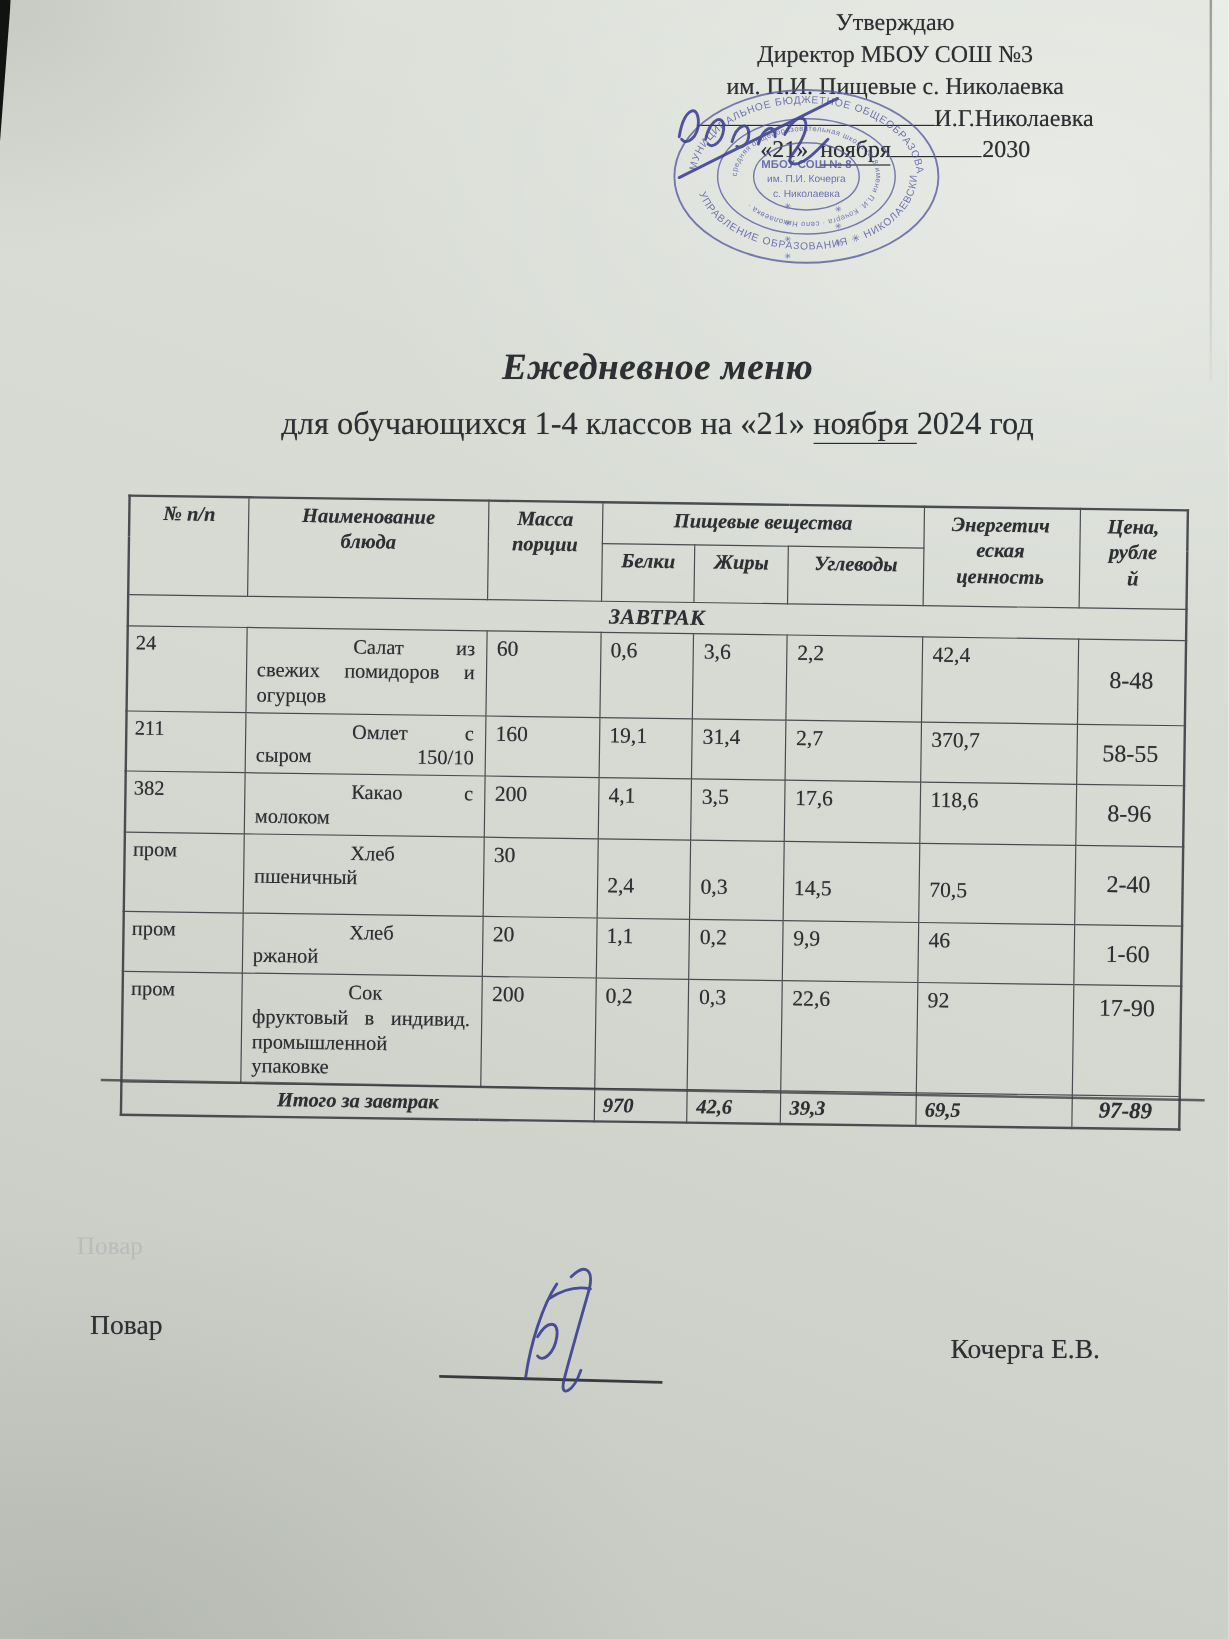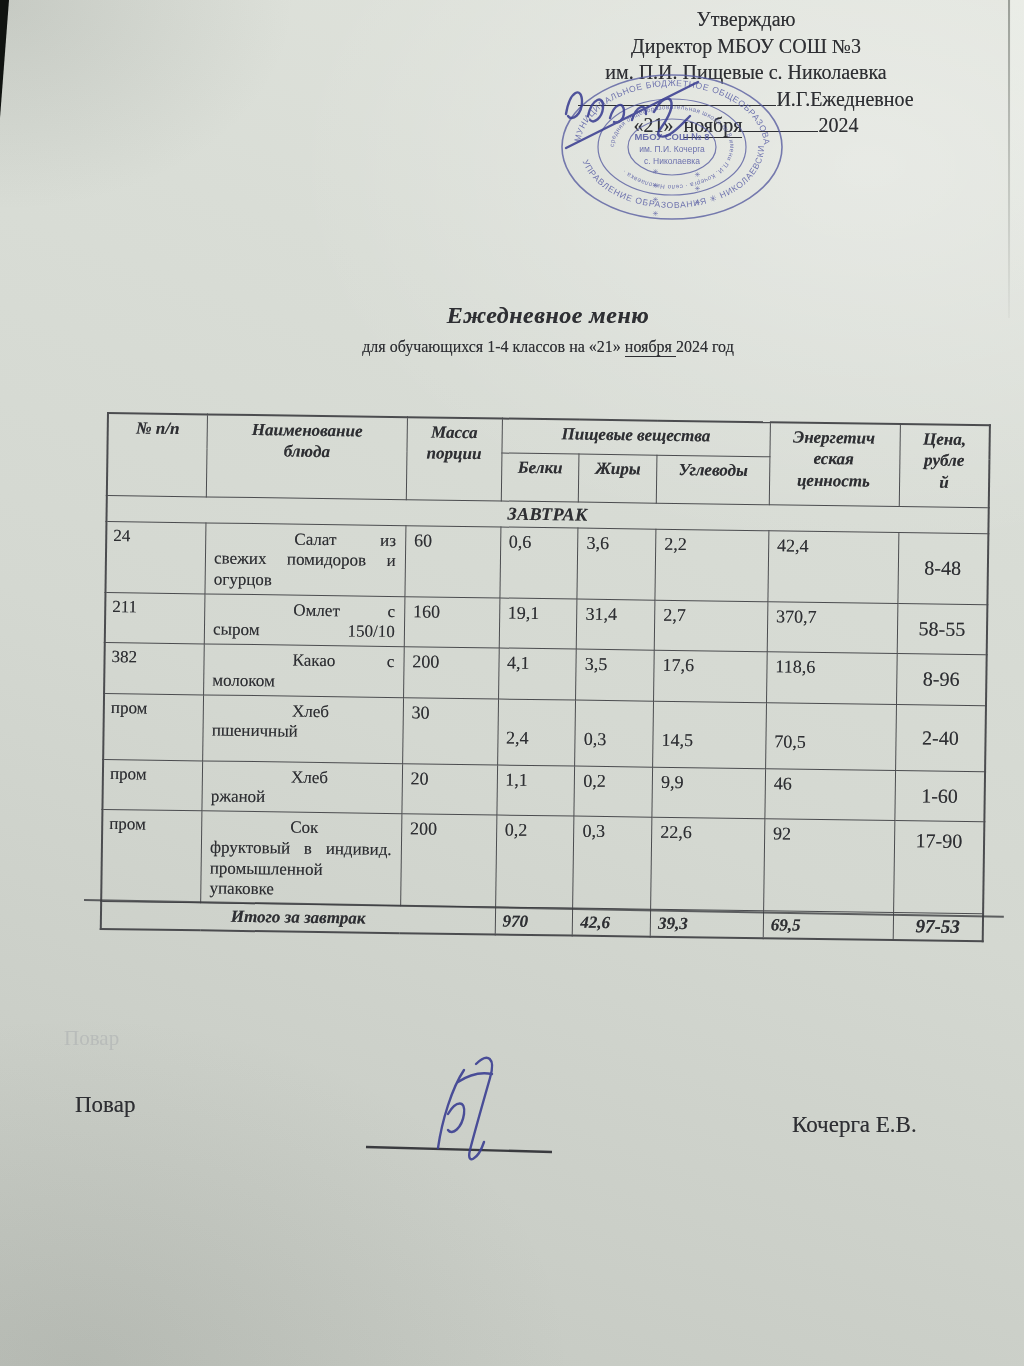--- a/index.html
+++ b/index.html
@@ -29,22 +29,22 @@
     vertical-align:baseline;}
   .u-month{border-bottom:1.8px solid #2e2f33;padding-bottom:1px;}
 
   
   .stamp{position:absolute;left:552px;top:70px;opacity:0.78;}
   .sig-top{position:absolute;left:548px;top:72px;}
   .sig-bottom{position:absolute;left:358px;top:1048px;}
 
   
   .headline{position:absolute;left:86px;width:924px;text-align:center;}
-  .title{top:302px;font-size:24px;font-weight:bold;font-style:italic;letter-spacing:0.5px;position:absolute;width:100%;}
-  .subtitle{top:338px;font-size:16px;position:absolute;width:100%;}
+  .title{top:288px;font-size:31px;font-weight:bold;font-style:italic;letter-spacing:0.5px;position:absolute;width:100%;}
+  .subtitle{top:338px;font-size:27px;position:absolute;width:100%;}
 
   
   table.menu{position:absolute;left:107px;top:412px;width:884px;border-collapse:collapse;
     transform:rotate(0.8deg);transform-origin:top left;color:#2e2f33;}
   table.menu{border:2.2px solid #4b4c4f;}
   .menu th,.menu td{border:1.6px solid #4b4c4f;vertical-align:top;}
   .menu th{font-weight:bold;font-style:italic;font-size:17px;text-align:center;
     white-space:pre-line;padding:3px 2px 2px 2px;line-height:1.25;}
   .menu th.th-energy{padding:3px 14px 2px 12px;}
   .menu td.section{height:25px;text-align:center;font-weight:bold;font-style:italic;
@@ -73,22 +73,22 @@
 </style>
 </head>
 <body>
 
 <div class="page">
 
   <div class="approval txt">
     <div>Утверждаю</div>
     <div>Директор МБОУ СОШ №3</div>
     <div>им. П.И. Пищевые с. Николаевка</div>
-    <div><span class="uline" style="width:198px;"></span><span>И.Г.Ежедневное</span></div>
-    <div><span>«21»</span>&nbsp;&nbsp;<span class="u-month">ноября</span><span class="uline" style="width:76px;"></span><span>2024</span></div>
+    <div><span class="uline" style="width:198px;"></span><span>И.Г.Николаевка</span></div>
+    <div><span>«21»</span>&nbsp;&nbsp;<span class="u-month">ноября</span><span class="uline" style="width:76px;"></span><span>2030</span></div>
   </div>
 
   <svg class="stamp" width="240" height="160" viewBox="0 0 240 160">
     <g fill="none" stroke="#565b9f" stroke-width="1.6">
       <ellipse cx="120" cy="77" rx="110" ry="72"></ellipse>
       <ellipse cx="120" cy="77" rx="74" ry="48" stroke-width="1.2"></ellipse>
       <ellipse cx="120" cy="77" rx="44" ry="28" stroke-width="1.2"></ellipse>
     </g>
     <defs>
       <path id="arcTop" d="M 28 77 A 92 61 0 0 1 212 77"></path>
@@ -231,21 +231,21 @@
         <td class="c-val">22,6</td>
         <td class="c-val">92</td>
         <td class="c-price">17-90</td>
       </tr>
       <tr style="height:27px">
         <td class="t-label" colspan="3">Итого за завтрак</td>
         <td class="t-val">970</td>
         <td class="t-val">42,6</td>
         <td class="t-val">39,3</td>
         <td class="t-val">69,5</td>
-        <td class="t-price">97-53</td>
+        <td class="t-price">97-89</td>
       </tr>
     </tbody>
   </table>
   <div class="underline-bottom"></div>
 
   <div class="ghost">Повар</div>
   <div class="cook txt">Повар</div>
   <svg class="sig-bottom" width="215" height="115" viewBox="0 0 215 115">
     <path d="M8,99 L194,104" stroke="#3a3b3f" stroke-width="2.4" fill="none"></path>
     <g fill="none" stroke="#3b3f92" stroke-width="2.4" stroke-linecap="round" opacity="0.9">

